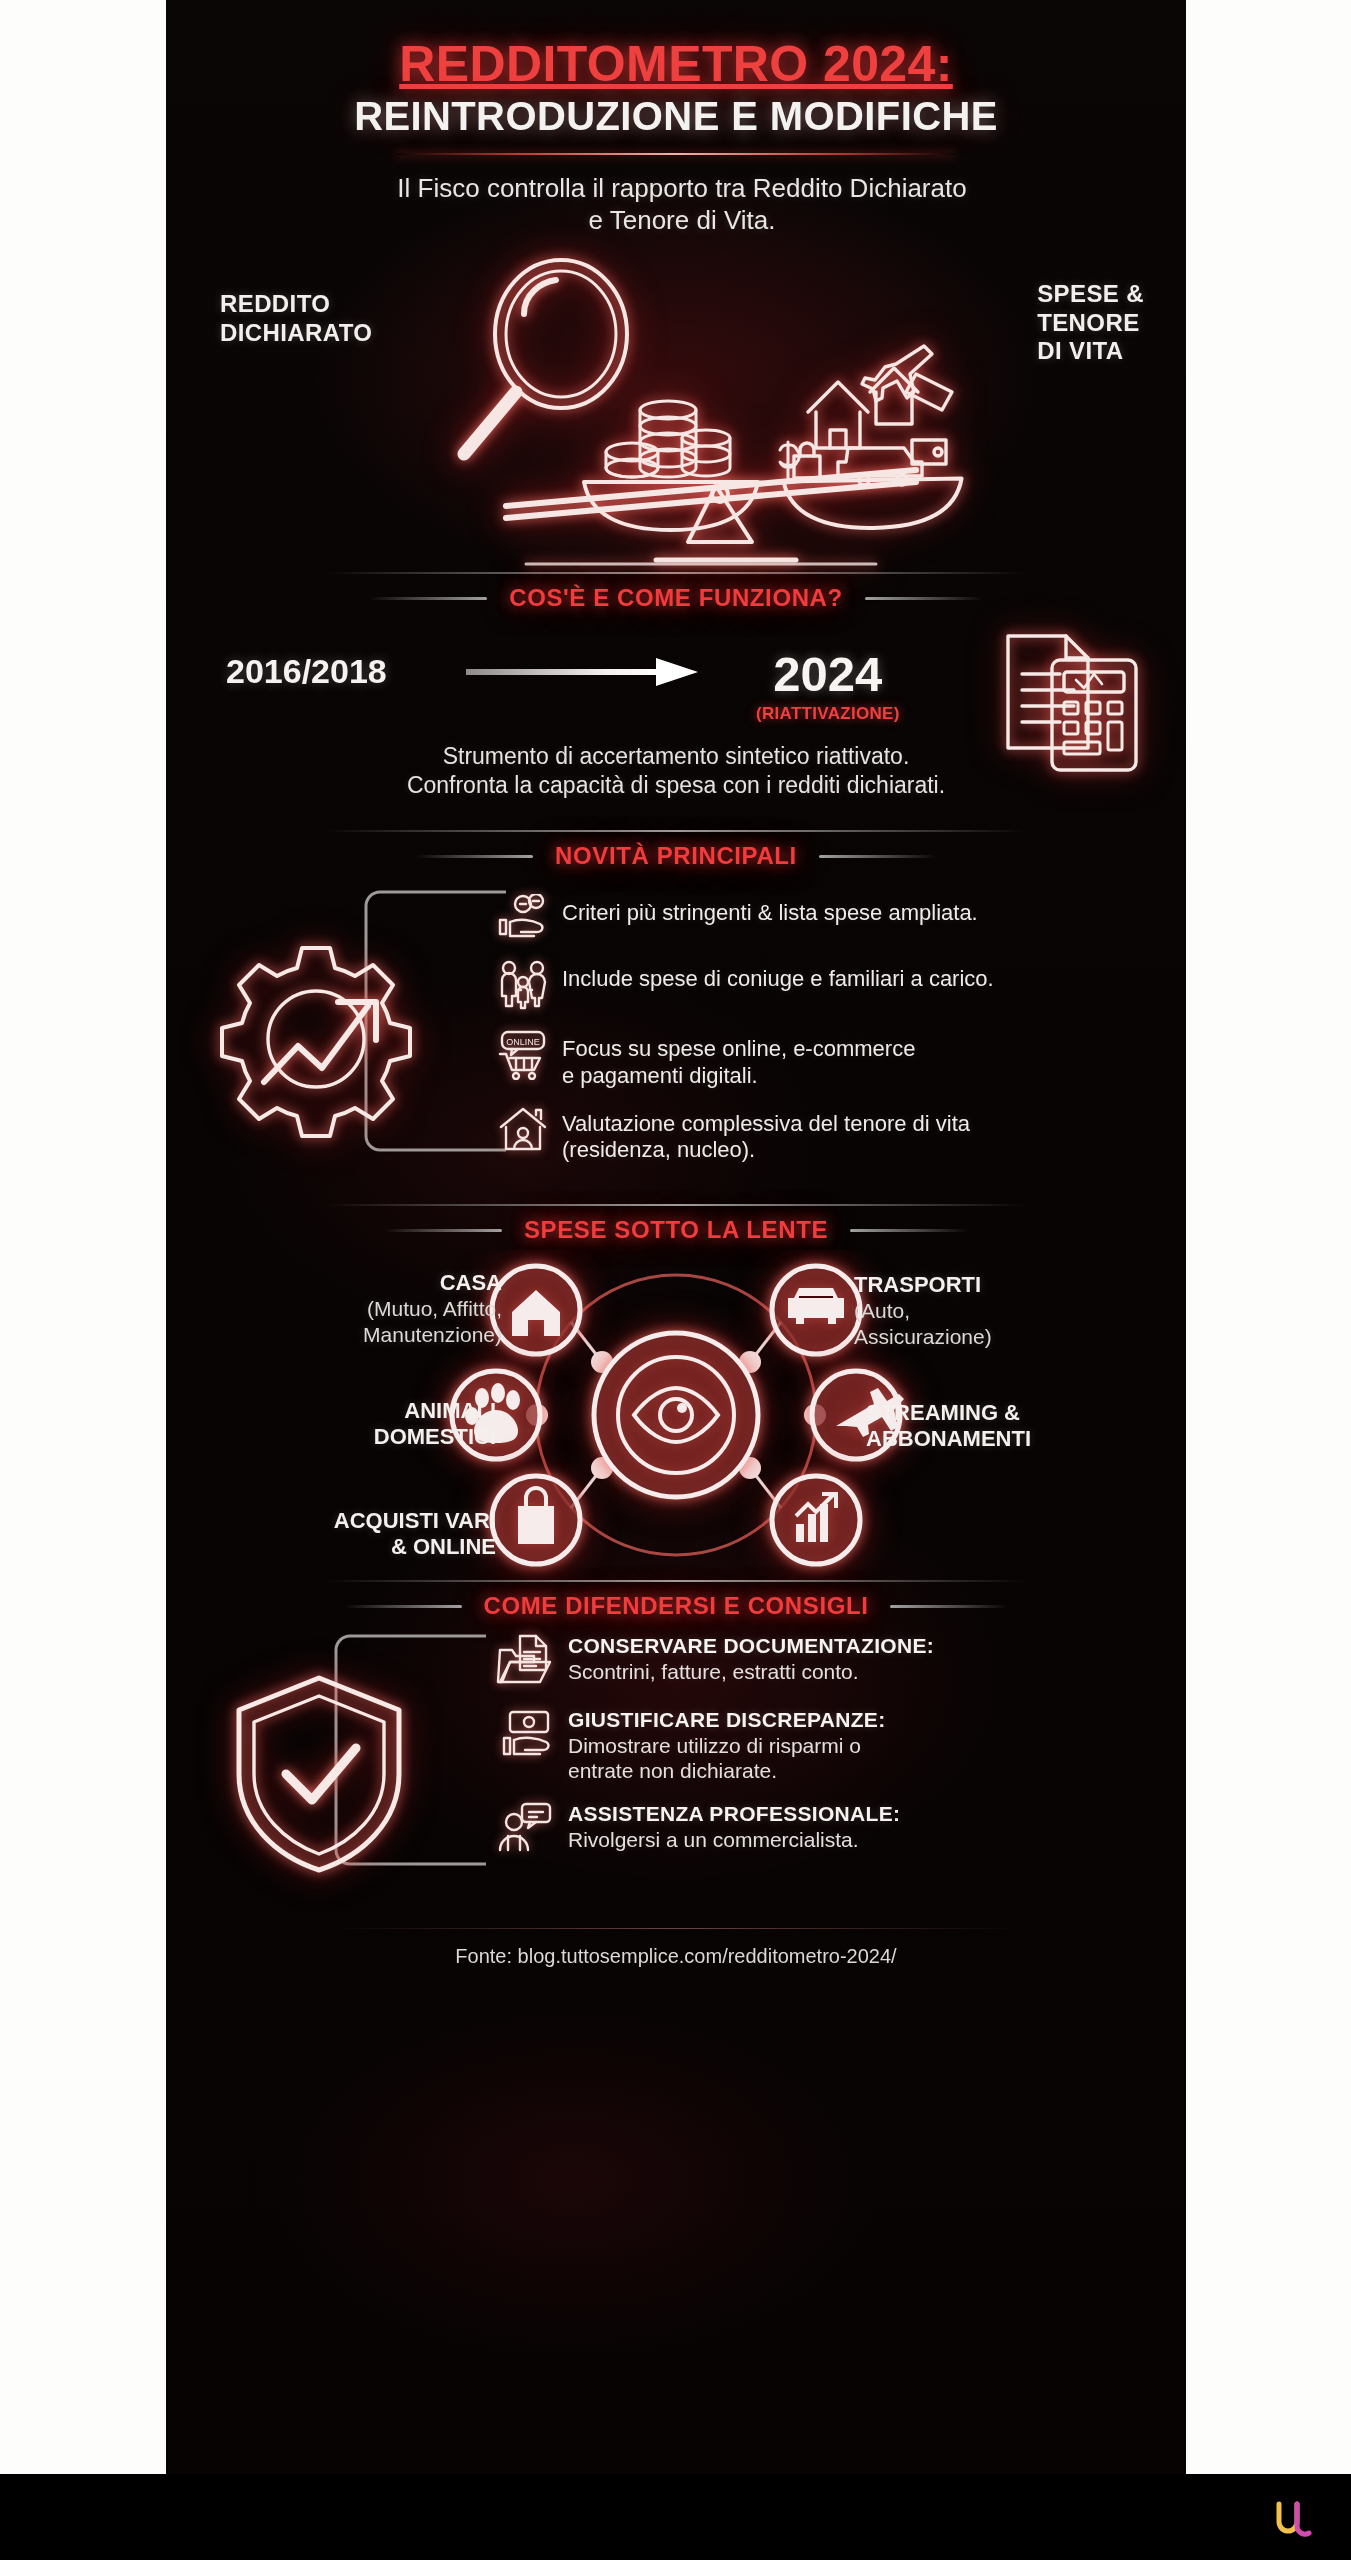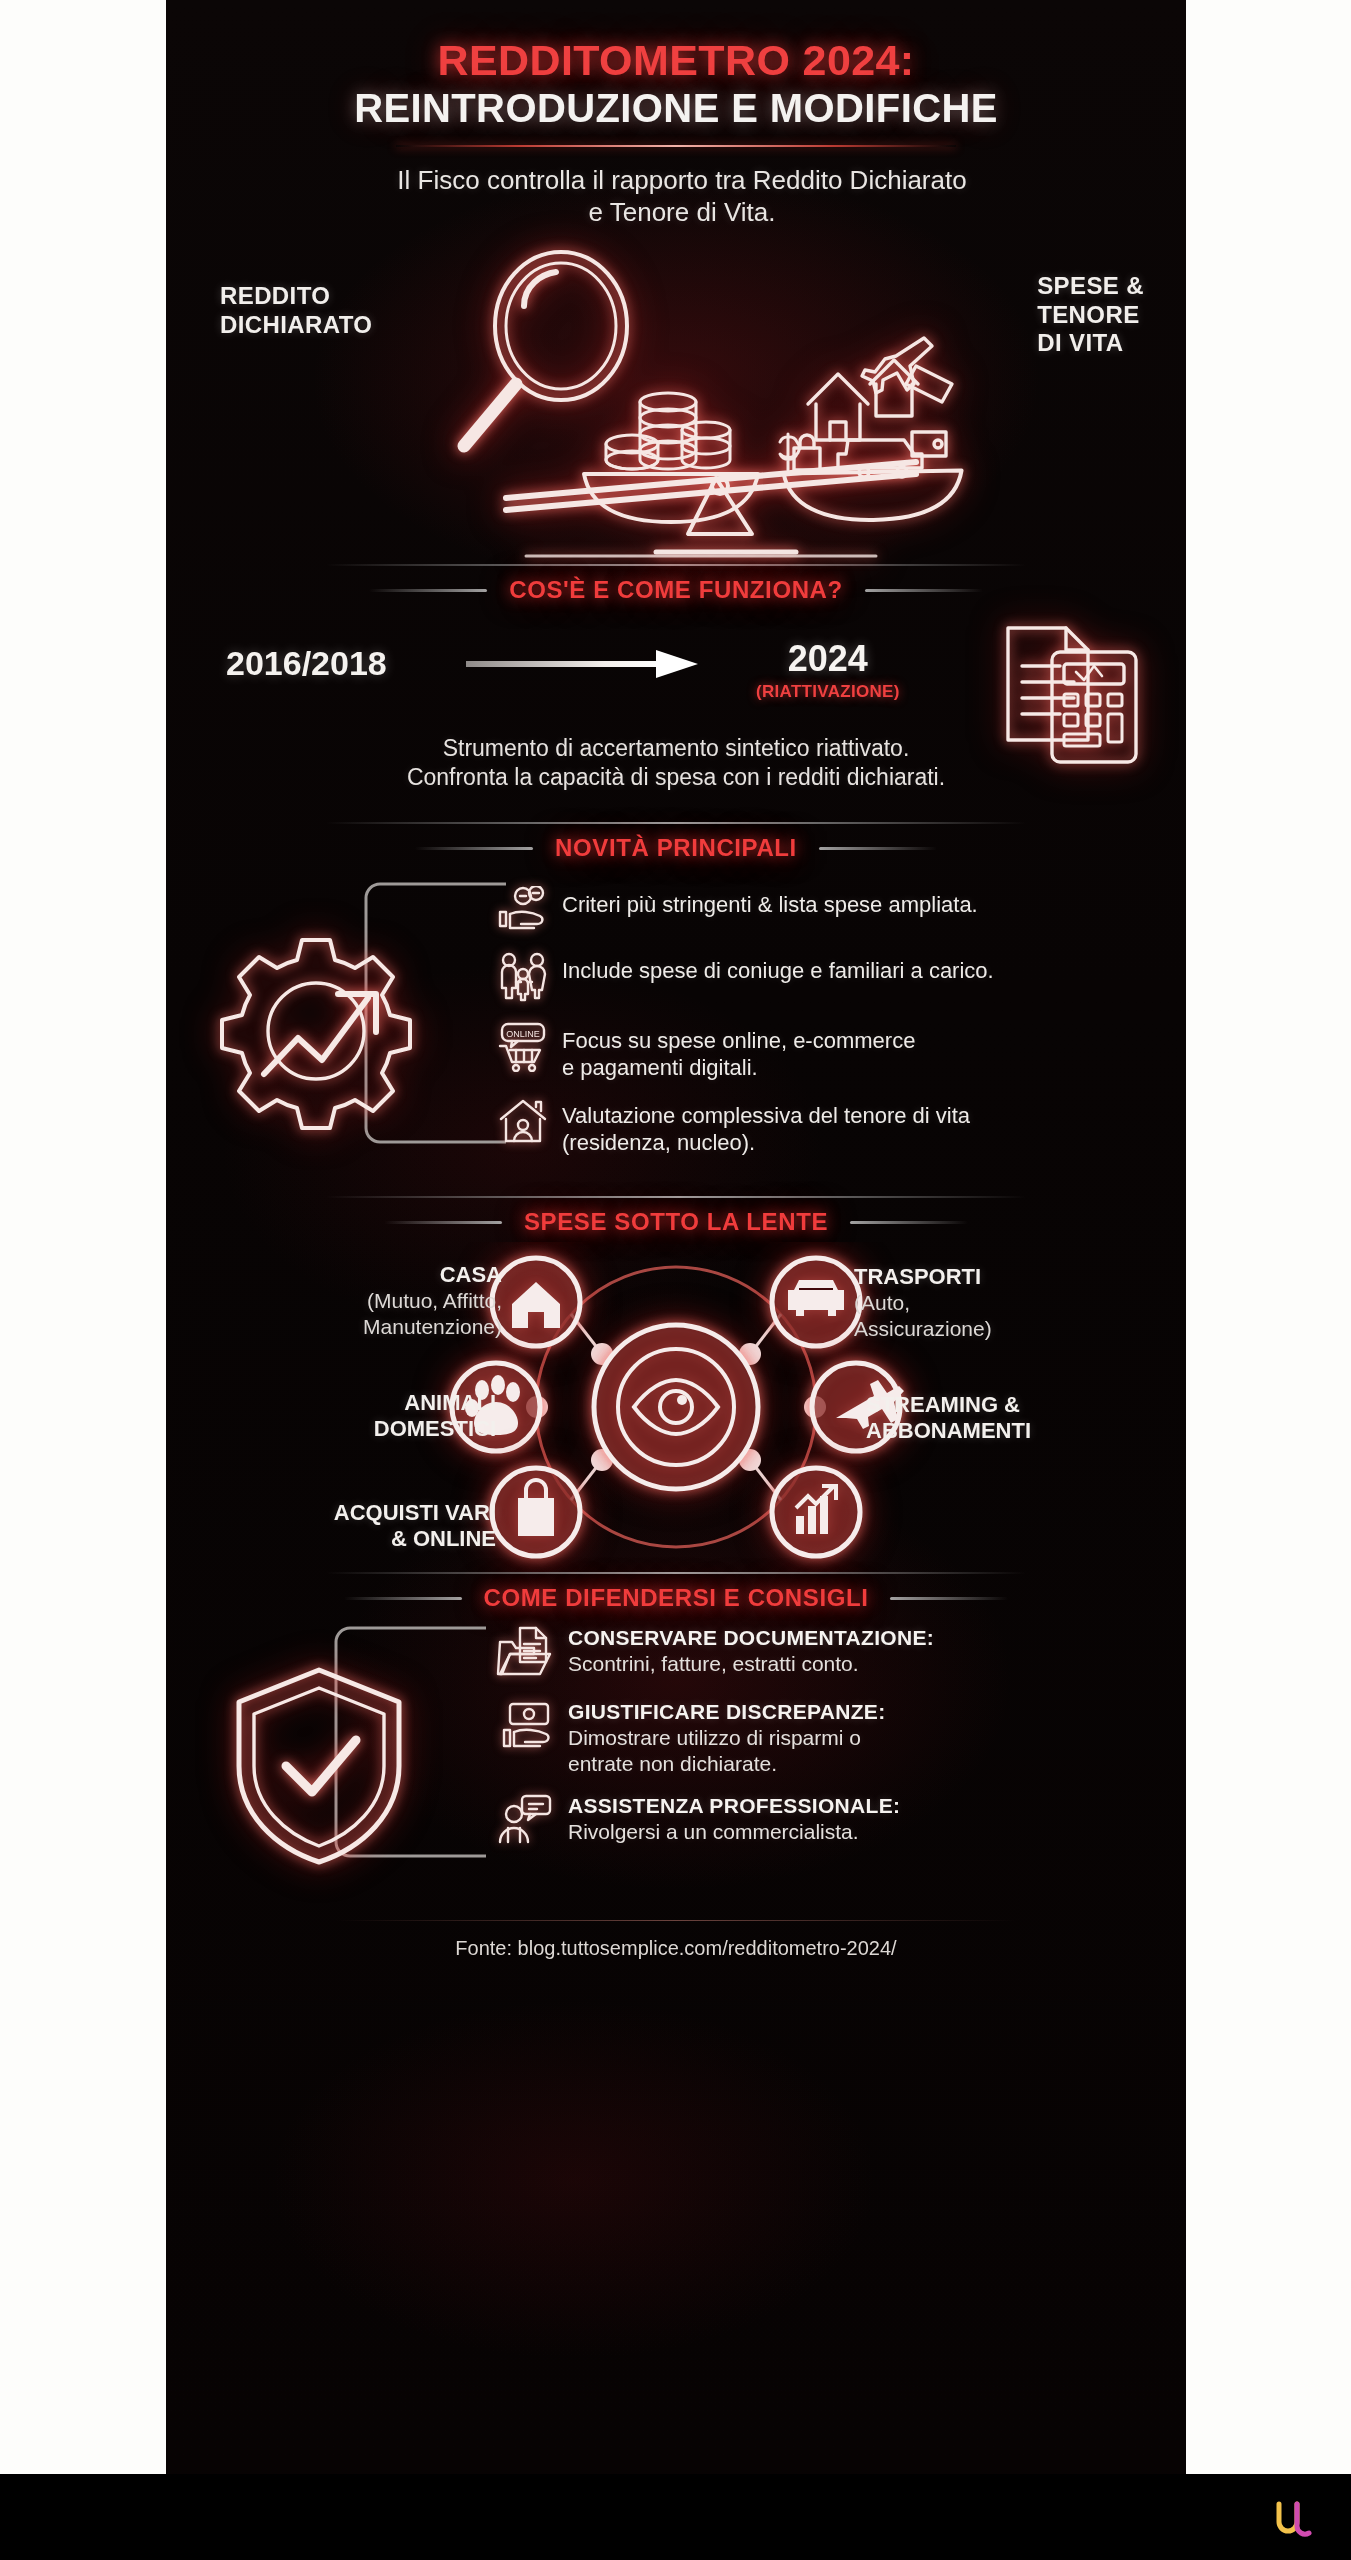--- a/index.html
+++ b/index.html
@@ -41,26 +41,27 @@
       radial-gradient(ellipse 420px 260px at 35% 1150px, rgba(130,20,26,0.16), rgba(0,0,0,0) 72%),
       radial-gradient(ellipse 420px 250px at 40% 2180px, rgba(130,20,26,0.16), rgba(0,0,0,0) 72%),
       linear-gradient(180deg, #0b0606 0%, #080404 40%, #070303 100%);
     overflow: hidden;
   }
 
   
   .header { padding-top: 36px; text-align: center; }
 
   .title-1 {
-    font-size: 43px;
+    font-size: 50px;
     font-weight: bold;
     letter-spacing: 0.4px;
     color: #ef4040;
     text-shadow: 0 0 16px rgba(239,64,64,0.75), 0 0 34px rgba(200,30,30,0.45);
     line-height: 1.12;
+    text-decoration: underline;
   }
   .title-2 {
     font-size: 40px;
     font-weight: bold;
     color: #f4f2f0;
     letter-spacing: 0.4px;
     text-shadow: 0 0 16px rgba(255,255,255,0.32), 0 0 30px rgba(220,60,60,0.28);
     line-height: 1.12;
     margin-top: 2px;
   }
@@ -144,21 +145,21 @@
     color: #f5f2ef;
     text-shadow: 0 0 12px rgba(255,255,255,0.25);
   }
   .tl-arrow { position: absolute; left: 300px; top: 22px; }
   .tl-year-new {
     position: absolute;
     left: 590px; top: 16px;
     text-align: center;
   }
   .tl-year-new .y {
-    font-size: 36px; font-weight: bold; color: #f7f4f1;
+    font-size: 49px; font-weight: bold; color: #f7f4f1;
     text-shadow: 0 0 12px rgba(255,255,255,0.3);
     display: block;
   }
   .tl-year-new .sub {
     font-size: 17px; font-weight: bold; color: #ef4040;
     letter-spacing: 0.3px;
     text-shadow: 0 0 10px rgba(239,64,64,0.7);
     display: block; margin-top: 2px;
   }
   .tl-calc { position: absolute; right: 36px; top: 0; }

